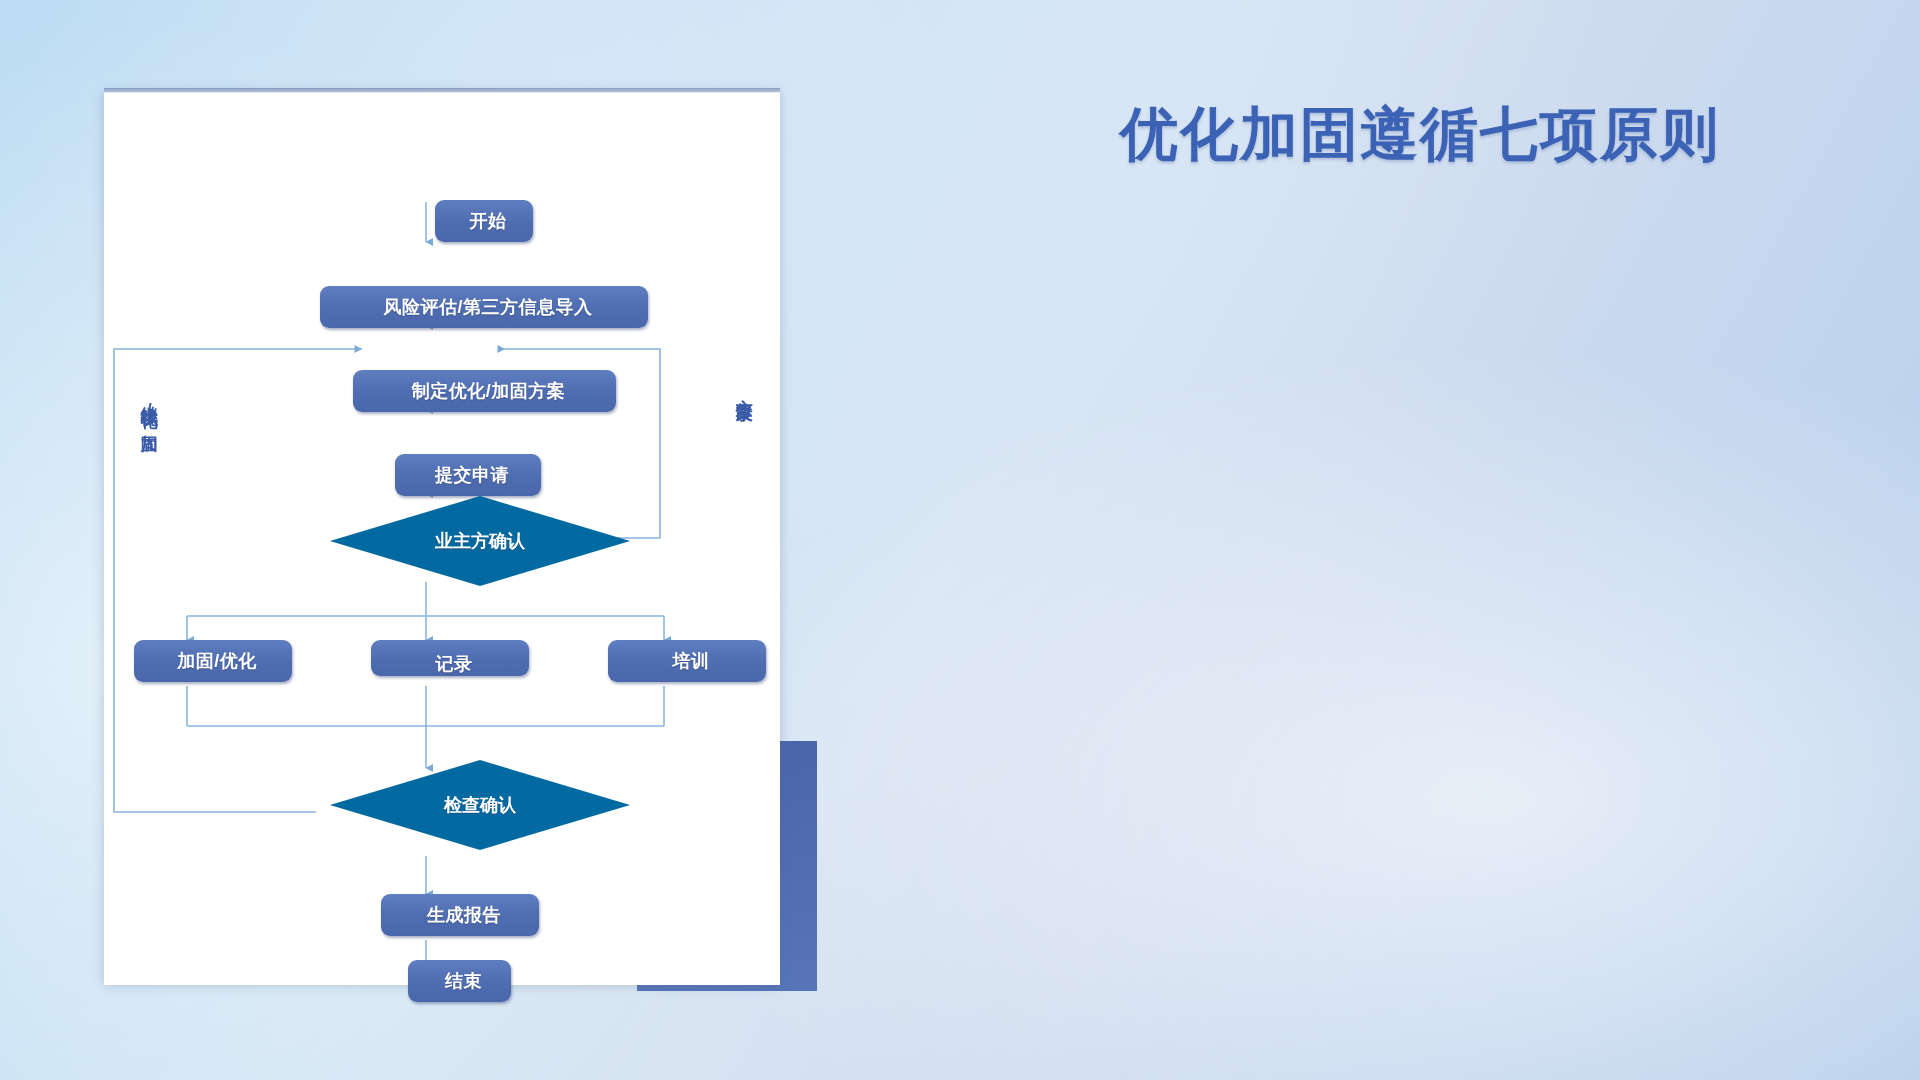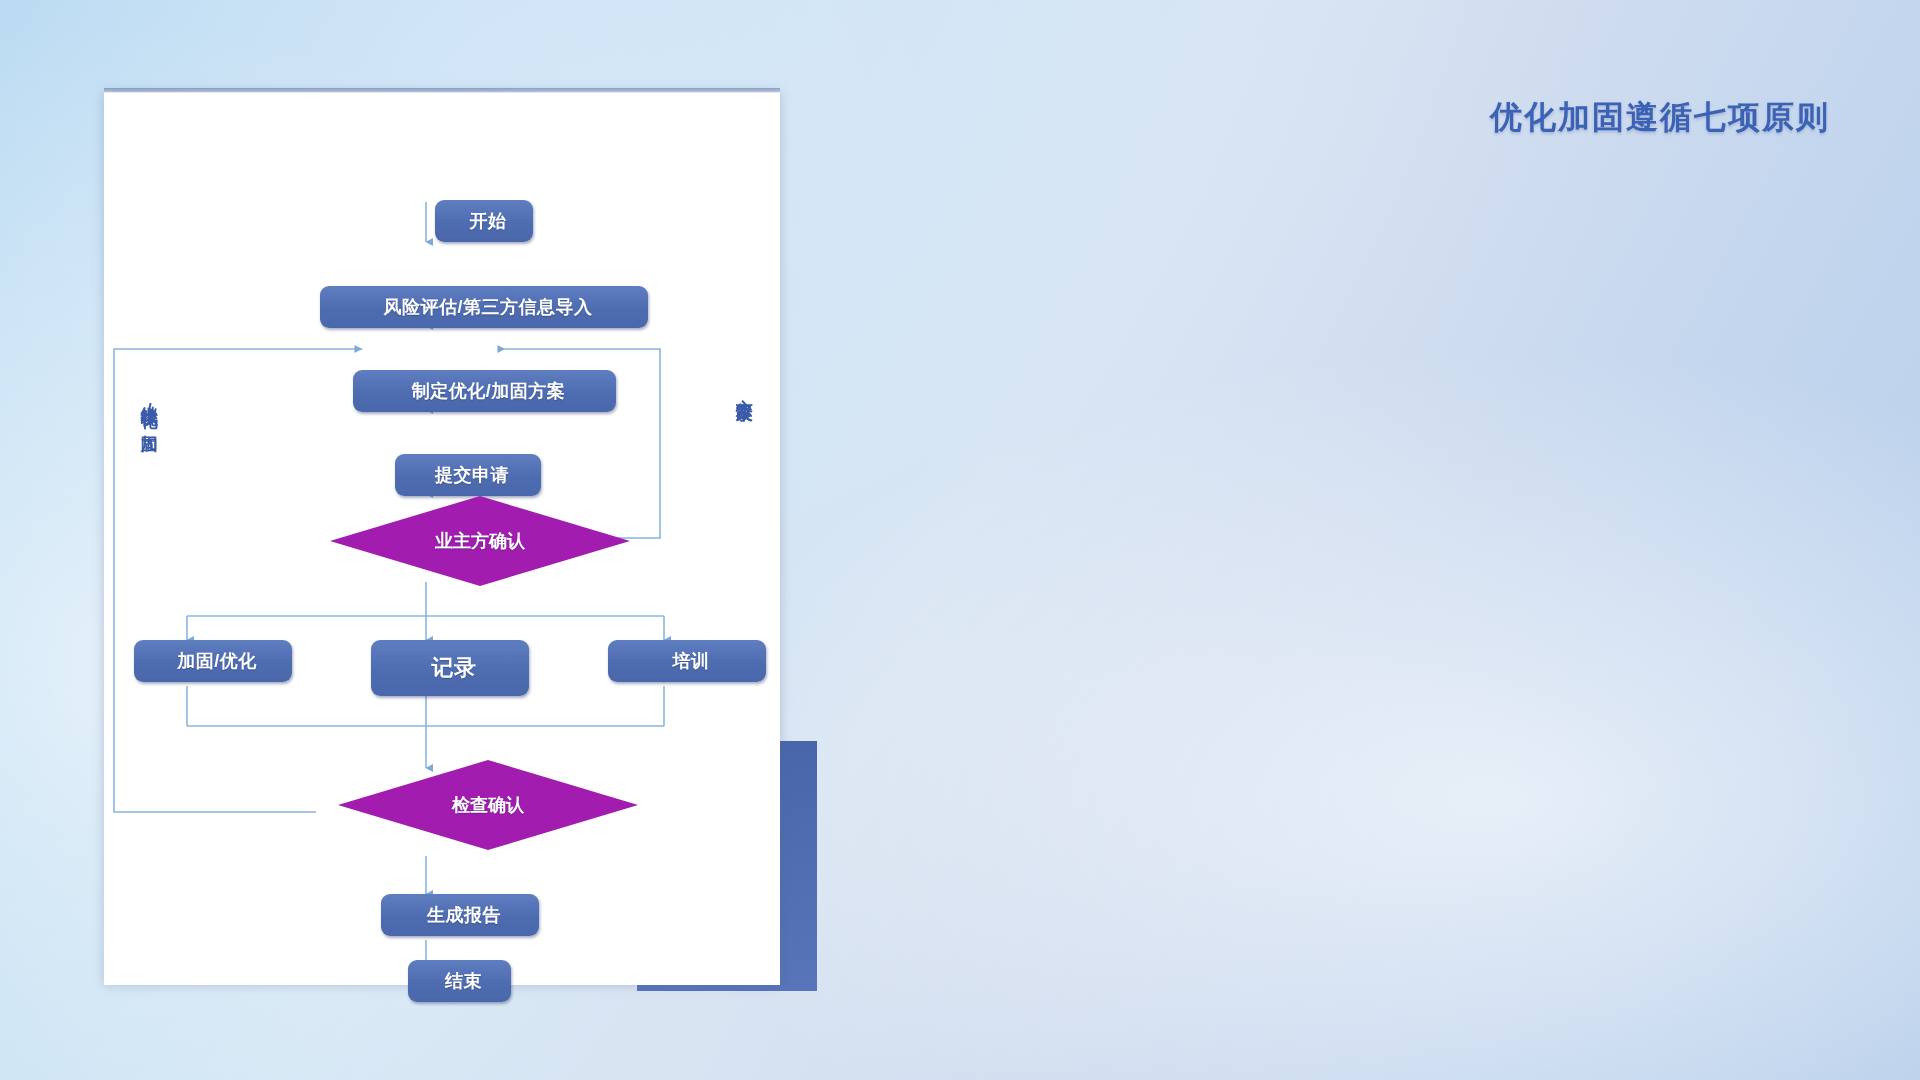--- a/index.html
+++ b/index.html
@@ -42,37 +42,37 @@
     color:#ffffff;border-radius:9px;
     display:flex;align-items:center;justify-content:center;
     font-weight:bold;letter-spacing:.5px;
     box-shadow:1px 2px 3px rgba(60,75,120,.45);
     text-shadow:0 1px 1px rgba(40,55,95,.45);
     white-space:nowrap;
     padding-left:8px;
   }
   .diamond{
     position:absolute;
-    background:#a21caf;
+    background:#0369a1;
     color:#ffffff;font-weight:bold;
     display:flex;align-items:center;justify-content:center;
     clip-path:polygon(50% 0%,100% 50%,50% 100%,0% 50%);
     text-shadow:0 1px 1px rgba(40,55,95,.45);
     white-space:nowrap;
   }
   .vlabel{
     position:absolute;color:#3a5ba8;font-weight:bold;
     writing-mode:vertical-rl;text-orientation:upright;
     letter-spacing:2px;line-height:1.05;
   }
 
   
   .right-col{position:absolute;left:1010px;top:96px;width:820px;}
   .right-title{
-    font-size:32px;font-weight:bold;color:#3b62b5;text-align:right;
+    font-size:58px;font-weight:bold;color:#3b62b5;text-align:center;
     letter-spacing:2px;margin:0 0 48px 0;
     text-shadow:0 2px 3px rgba(110,130,175,.40);
   }
   .cards{display:flex;flex-direction:column;gap:24px;}
   .card{
     position:relative;height:68px;border-radius:12px;
     background:linear-gradient(180deg,#f7f7f7 0%,#f2f2f2 55%,#ededed 100%);
     display:flex;align-items:center;justify-content:center;
     box-shadow:0 2px 5px rgba(90,110,160,.22);
   }
@@ -160,29 +160,29 @@
   </div>
 
   <div class="diamond" style="left:330px;top:496px;width:300px;height:90px;font-size:18px;">
     <span>业主方确认</span>
   </div>
 
   <div class="node" style="left:134px;top:640px;width:150px;height:42px;font-size:18px;">
     <span>加固/优化</span>
   </div>
 
-  <div class="node" style="left:371px;top:640px;width:150px;height:56px;font-size:22px;">
+  <div class="node" style="left:371px;top:640px;width:150px;height:36px;font-size:18px;align-items:flex-end;">
     <span>记录</span>
   </div>
 
   <div class="node" style="left:608px;top:640px;width:150px;height:42px;font-size:18px;">
     <span>培训</span>
   </div>
 
-  <div class="diamond" style="left:338px;top:760px;width:300px;height:90px;font-size:18px;">
+  <div class="diamond" style="left:330px;top:760px;width:300px;height:90px;font-size:18px;">
     <span>检查确认</span>
   </div>
 
   <div class="node" style="left:381px;top:894px;width:150px;height:42px;font-size:18px;">
     <span>生成报告</span>
   </div>
 
   <div class="node" style="left:408px;top:960px;width:95px;height:42px;font-size:18px;font-family:Liberation Serif, serif;">
     <span>结束</span>
   </div>

